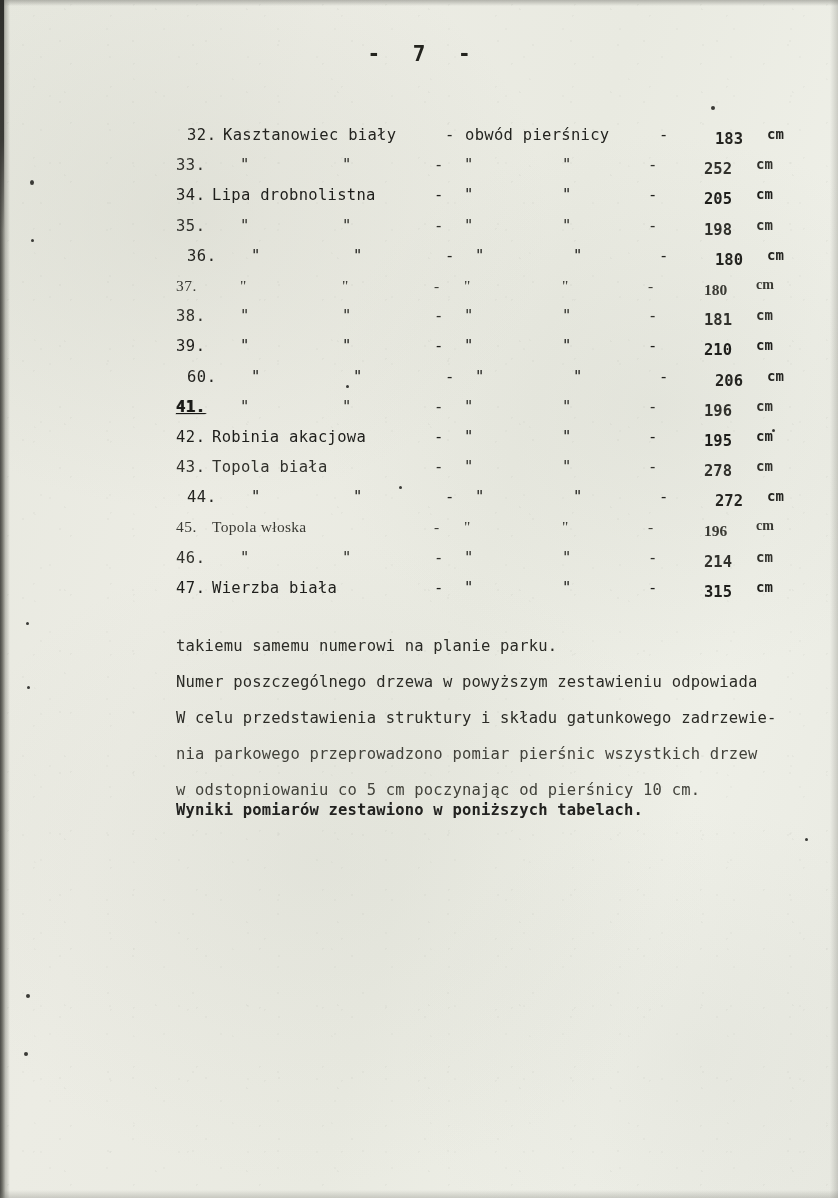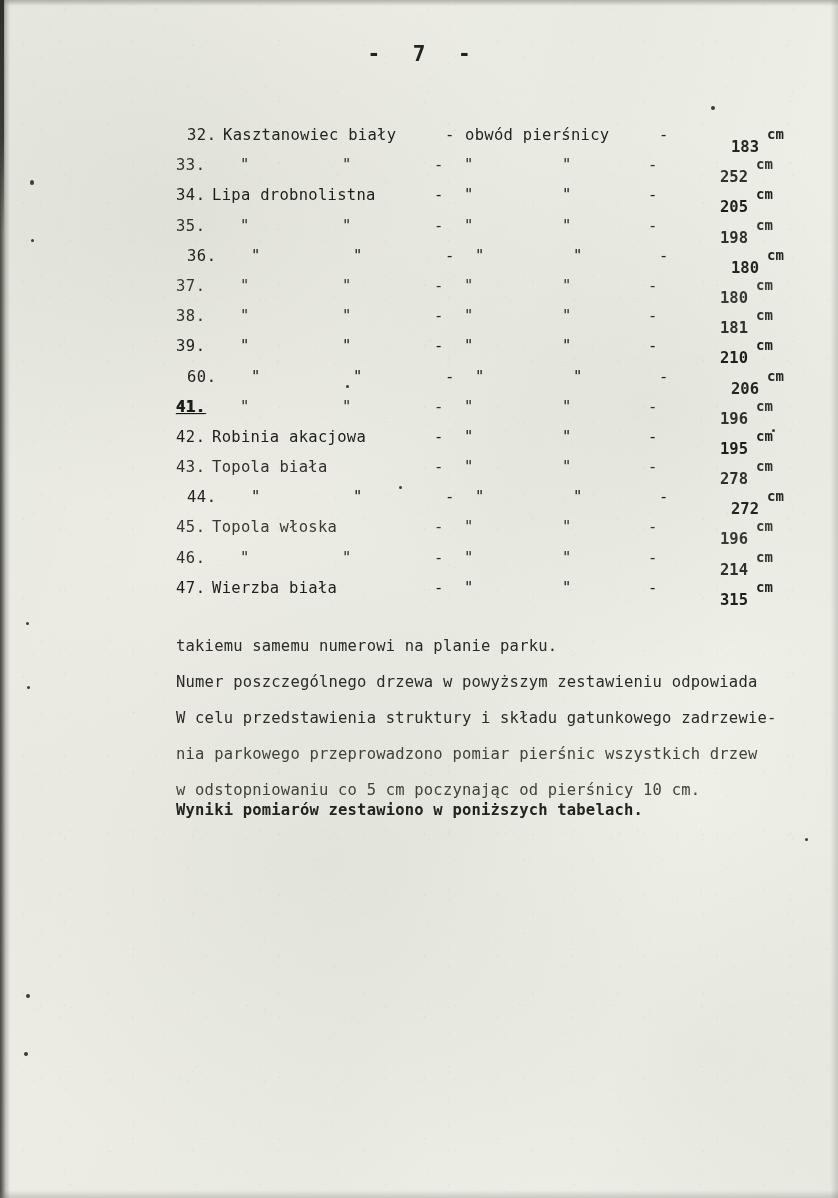--- a/index.html
+++ b/index.html
@@ -106,36 +106,36 @@
     letter-spacing: .5px;
   }
   .c-name {
     position: absolute; left: 36px; top: 0;
     width: 250px;
     letter-spacing: .3px;
   }
   .c-dash1 { position: absolute; left: 258px; top: 0; }
   .c-meas  { position: absolute; left: 278px; top: 0; width: 200px; letter-spacing: .3px; }
   .c-dash2 { position: absolute; left: 472px; top: 0; }
-  .c-val   { position: absolute; left: 528px; top: 12px; width: 44px; text-align: right; font-weight: bold; }
+  .c-val   { position: absolute; left: 528px; top: 4px; width: 44px; text-align: left; font-weight: bold; }
   .c-unit  { position: absolute; left: 580px; top: 0; font-weight: bold; font-size: 14px; text-align: right; }
 
   
   .ditto-name { position: absolute; left: 36px; top: 0; width: 250px; }
   .ditto-name .d1 { position: absolute; left: 28px; }
   .ditto-name .d2 { position: absolute; left: 130px; }
   .ditto-meas { position: absolute; left: 278px; top: 0; width: 200px; }
   .ditto-meas .d1 { position: absolute; left: 10px; }
   .ditto-meas .d2 { position: absolute; left: 108px; }
 
   
   .ink-a { color: #242420; margin-left: 11px; }
   .ink-b { color: #31312c; }
   .ink-c { color: #1e1e1b; }
-  .ink-d { color: #3a3a34; }
+  .ink-d { color: #3a3a34; font-family: Liberation Serif, serif; }
 
   .overstrike {
     font-weight: bold;
     color: #1a1a17;
     text-shadow: 0.6px 0 0 rgba(26,26,23,.85), -0.5px 0.4px 0 rgba(26,26,23,.4);
     text-decoration: underline;
   }
 
   
   .body-text {

